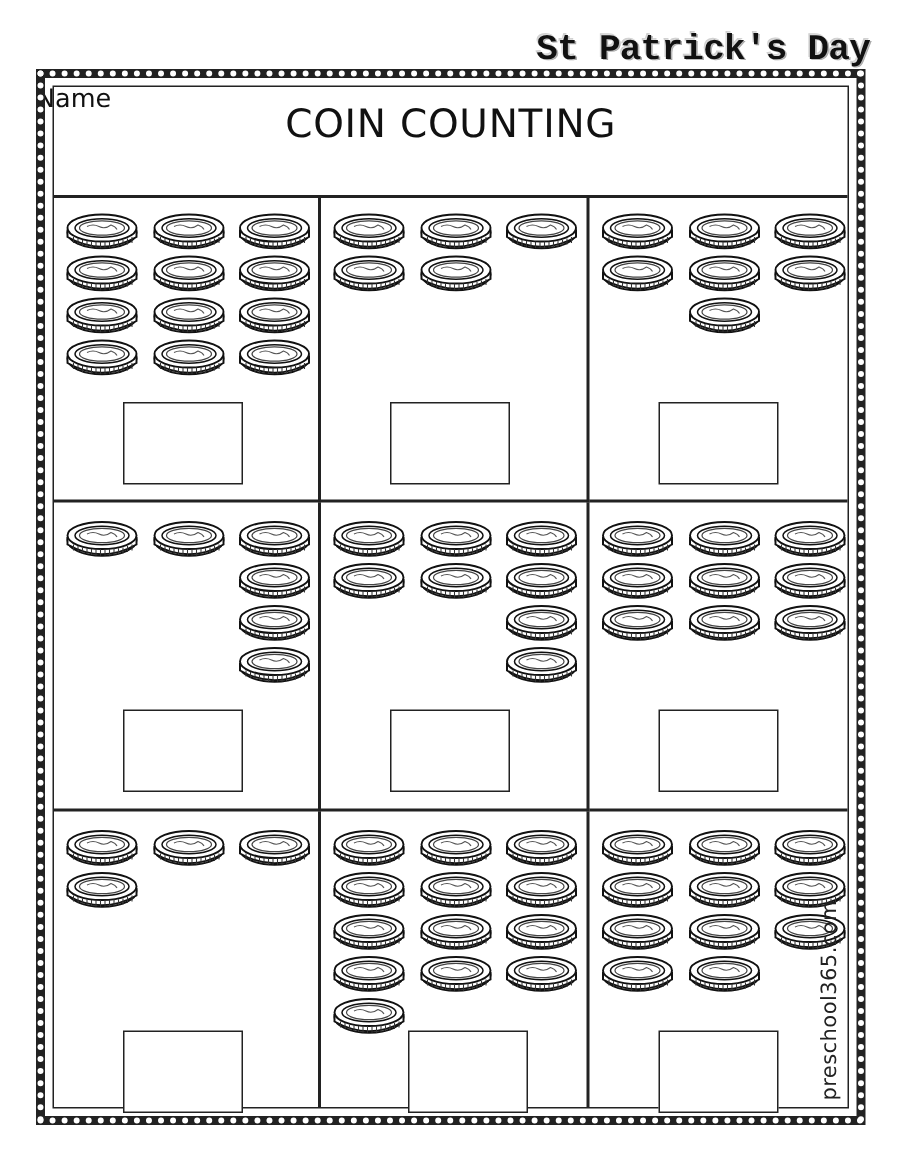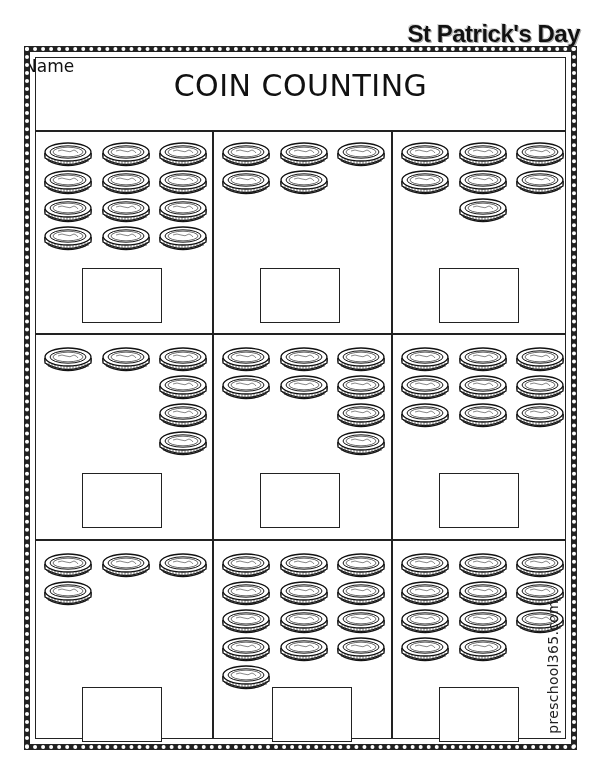--- a/index.html
+++ b/index.html
@@ -1,25 +1,25 @@
 <!DOCTYPE html>
 <html><head>
 <meta charset="utf-8">
 <style>
   html, body { margin:0; padding:0; background:#fff; }
   body { width:600px; height:776px; position:relative; overflow:hidden; font-family:"DejaVu Sans", sans-serif; color:#111; }
   .name-label { position:absolute; left:24px; top:22px; font-size:17px; color:#111;margin-top:34px; }
-  .brand { position:absolute; right:20px; top:20px; font-family:Liberation Sans, sans-serif; font-weight:bold; font-size:24px; letter-spacing:-0.5px; color:#111;
+  .brand { position:absolute; right:20px; top:20px; font-family:Liberation Mono, monospace; font-weight:bold; font-size:24px; letter-spacing:-0.5px; color:#111;
     text-shadow: 0 0 2px #fff, 1px 1px 0 #999, -1px -1px 0 #ccc; margin-left: 20px; }
   .frame { position:absolute; left:24px; top:46px; width:553px; height:704px; box-sizing:border-box;
     border:6px solid #222; }
   .frame::before { content:""; position:absolute; inset:-5px; border:4px dotted #fff; pointer-events:none; }
   .inner { position:absolute; left:5px; top:5px; right:5px; bottom:5px; border:1.5px solid #222; box-sizing:border-box; }
   .header { position:absolute; left:0; top:0; right:0; height:72px; border-bottom:2px solid #222; text-align:center; }
-  .title { font-size:30px; margin-top:10px; letter-spacing:0.5px; color:#111; }
+  .title { font-size:26px; margin-top:10px; letter-spacing:0.5px; color:#111; }
   .subtitle { font-size:12.5px; margin-top:3px; color:#111; }
   .grid { position:absolute; left:0; right:0; top:72px; bottom:0; display:grid;
     grid-template-columns: 178px 179px 1fr; grid-template-rows: 205px 206px 1fr; }
   .cell { position:relative; border-right:2px solid #222; border-bottom:2px solid #222; box-sizing:border-box; }
   .cell.c3 { border-right:none; }
   .cell.r3 { border-bottom:none; }
   .coin { position:absolute; width:48px; height:25px; }
   .answer-box { position:absolute; width:80px; height:55px; border:1.5px solid #222; box-sizing:border-box; background:#fff; }
   .watermark { position:absolute; right:4px; bottom:4px; writing-mode:vertical-rl; transform:rotate(180deg);
     font-size:14px; color:#222; letter-spacing:0.3px; }

